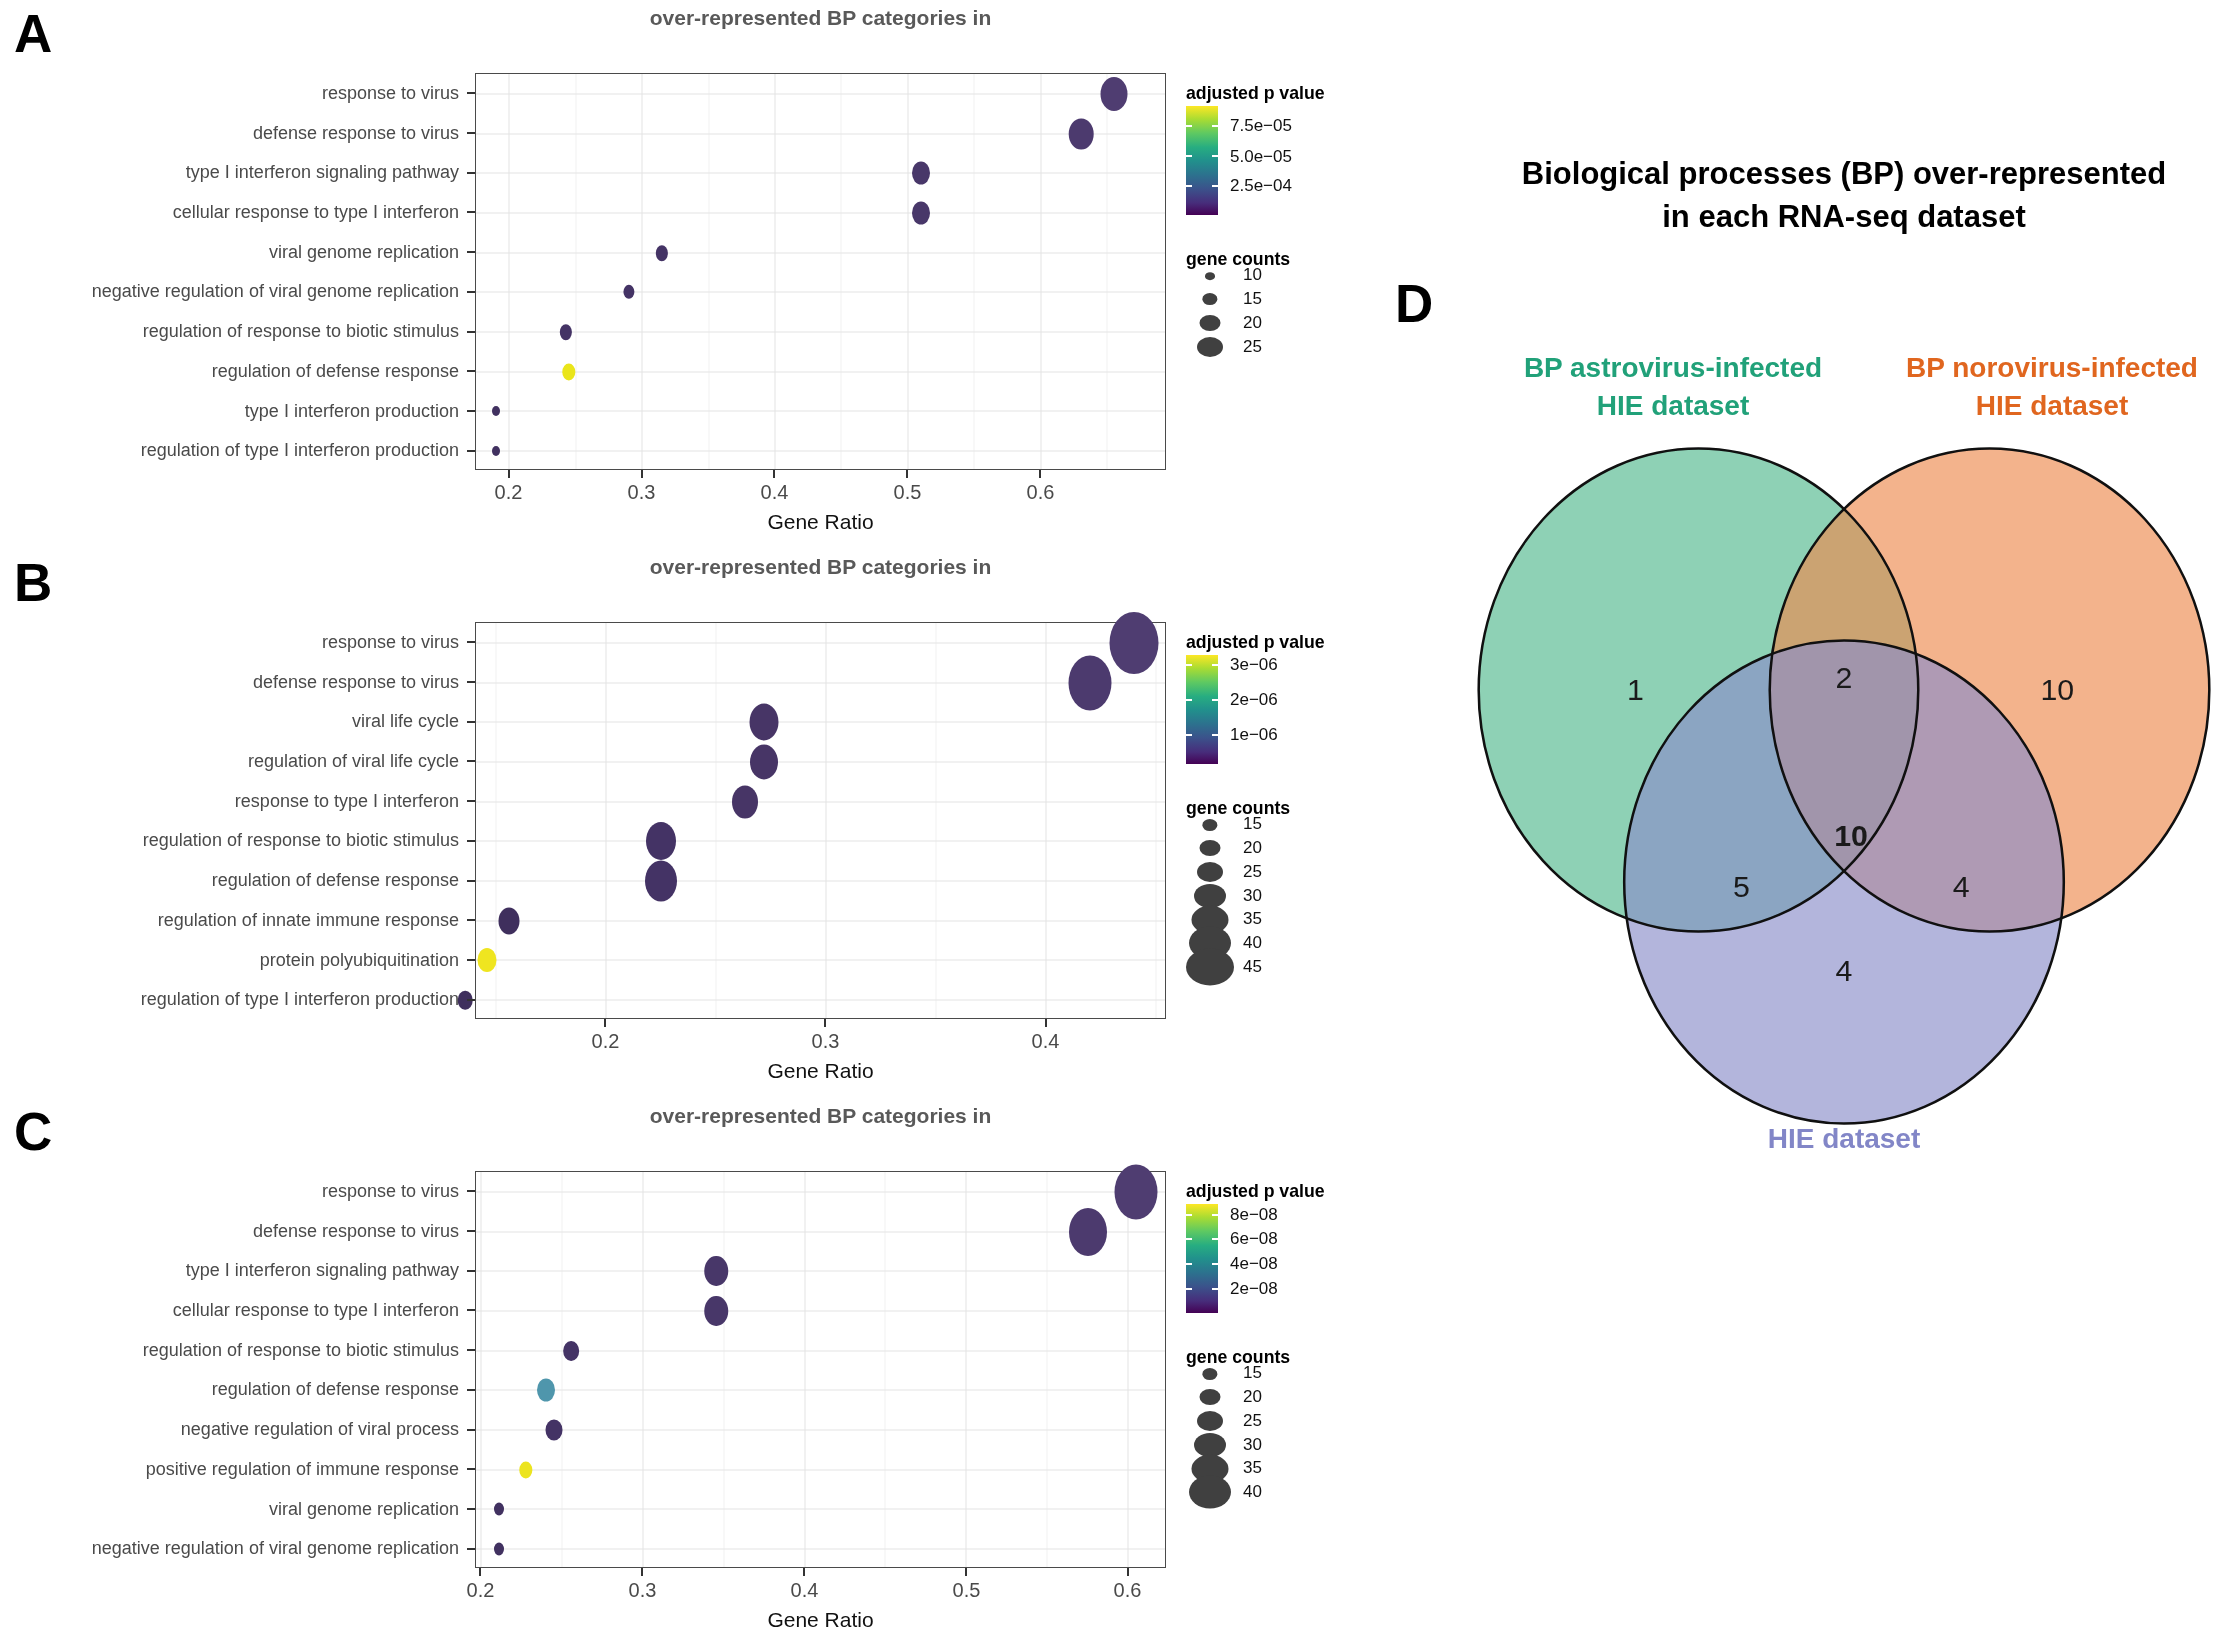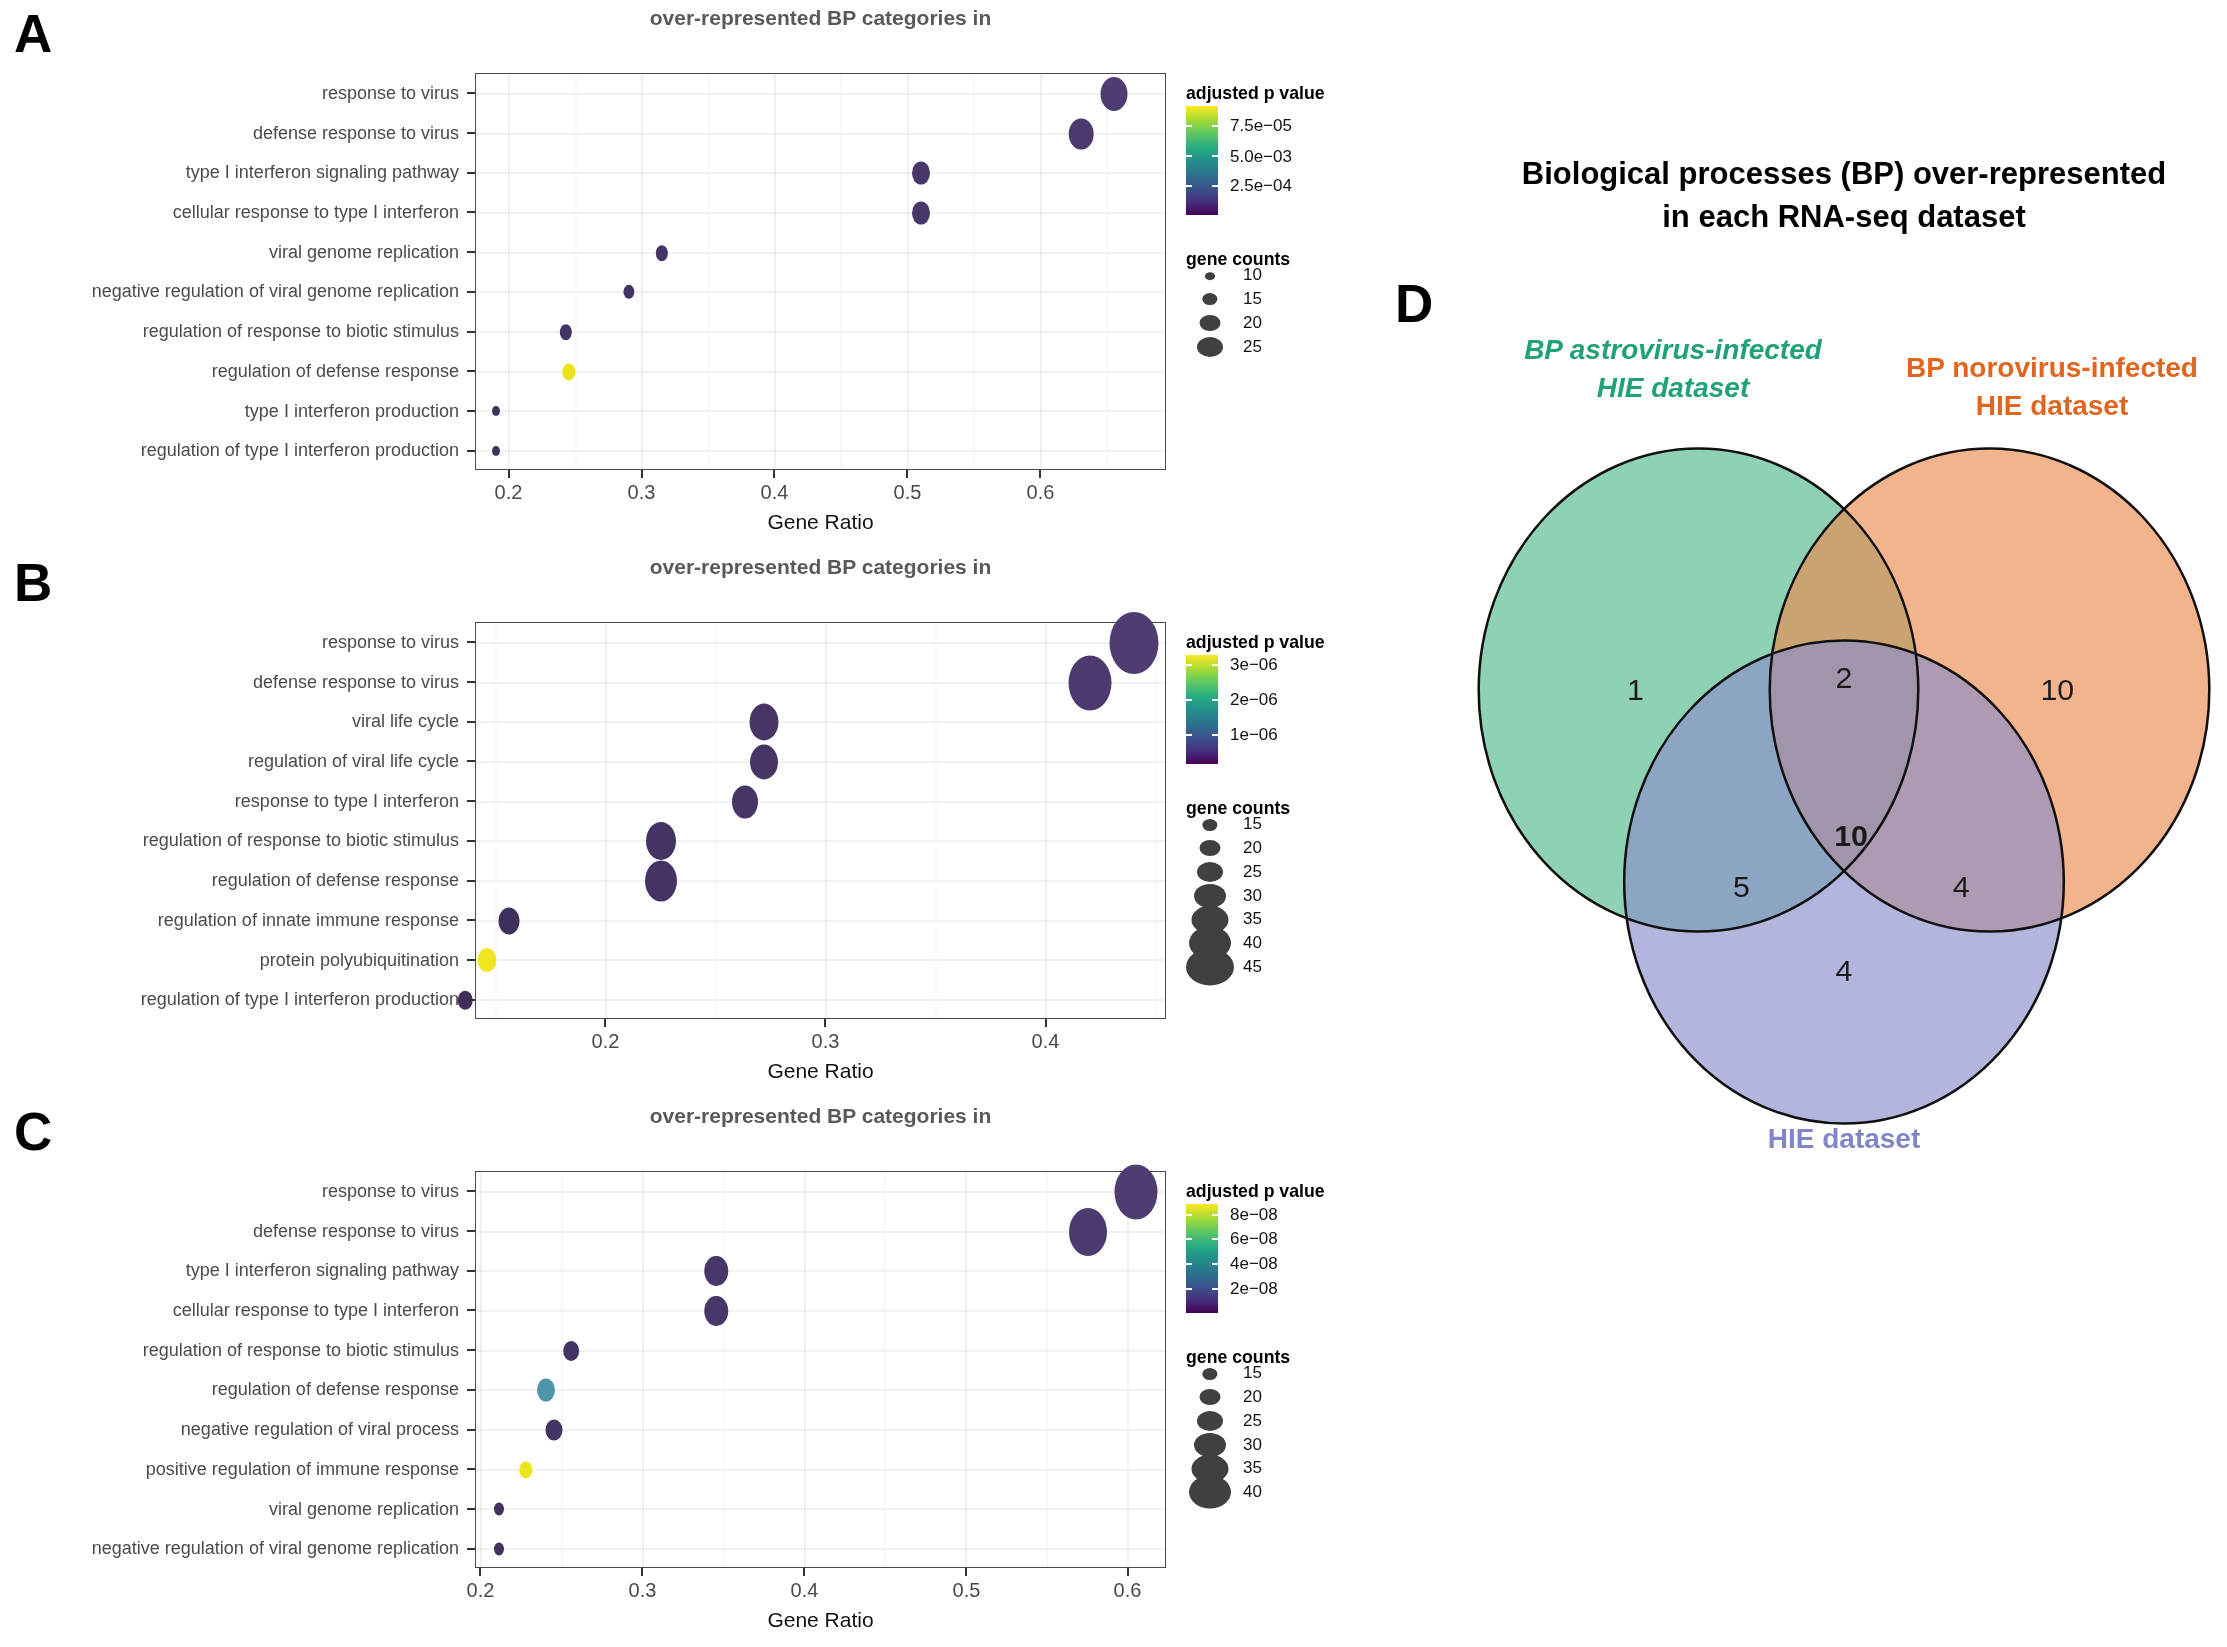--- a/index.html
+++ b/index.html
@@ -33,21 +33,21 @@
   .grad-label{position:absolute;left:1230px;font-size:17px;color:#111;white-space:nowrap;}
   .size-dot{position:absolute;background:#404040;border-radius:50%;transform:translate(-50%,-50%);}
   .size-label{position:absolute;left:1243px;font-size:17px;color:#111;height:20px;line-height:20px;}
 
   
   .venn-panel{position:absolute;left:1294px;top:0;width:933px;height:1648px;}
   .venn-title{position:absolute;left:95px;top:152px;width:910px;text-align:center;
               font-size:31px;font-weight:700;color:#000;line-height:1.4;}
   .venn-letter{position:absolute;left:101px;top:273px;font-size:53px;font-weight:700;color:#000;}
   .set-label{position:absolute;width:404px;text-align:center;font-size:28px;font-weight:700;line-height:1.35;}
-  .set-label.astro{left:177px;top:331px;font-style:italic;}
+  .set-label.astro{left:177px;top:349px;}
   .set-label.noro{left:556px;top:349px;}
   .set-label.rota{left:348px;top:1120px;}
   .venn-svg{position:absolute;left:167px;top:437px;width:766px;height:688px;}
   .venn-fill{fill-opacity:0.65;stroke:none;}
   .venn-stroke{fill:none;stroke:#101010;stroke-width:5;}
 </style>
 </head>
 <body>
 
 <div class="figure">
@@ -121,21 +121,21 @@
       <div class="ytickmark" style="top: 370px;"></div>
       <div class="cat-label" style="top: 399px;">type I interferon production</div>
       <div class="ytickmark" style="top: 410px;"></div>
       <div class="cat-label" style="top: 438px;">regulation of type I interferon production</div>
       <div class="ytickmark" style="top: 450px;"></div>
       <div class="grad-tick" style="left: 1186px; top: 125px;"></div>
       <div class="grad-tick" style="left: 1212px; top: 125px;"></div>
       <div class="grad-label" style="top: 116px;">7.5e−05</div>
       <div class="grad-tick" style="left: 1186px; top: 155px;"></div>
       <div class="grad-tick" style="left: 1212px; top: 155px;"></div>
-      <div class="grad-label" style="top: 147px;">5.0e−03</div>
+      <div class="grad-label" style="top: 147px;">5.0e−05</div>
       <div class="grad-tick" style="left: 1186px; top: 185px;"></div>
       <div class="grad-tick" style="left: 1212px; top: 185px;"></div>
       <div class="grad-label" style="top: 176px;">2.5e−04</div>
       <div class="size-dot" style="left: 1210px; top: 276px; width: 10px; height: 7.6px;"></div>
       <div class="size-label" style="top: 265px;">10</div>
       <div class="size-dot" style="left: 1210px; top: 299px; width: 15.3px; height: 11.8px;"></div>
       <div class="size-label" style="top: 289px;">15</div>
       <div class="size-dot" style="left: 1210px; top: 323px; width: 21px; height: 16px;"></div>
       <div class="size-label" style="top: 313px;">20</div>
       <div class="size-dot" style="left: 1210px; top: 347px; width: 26px; height: 20px;"></div>

